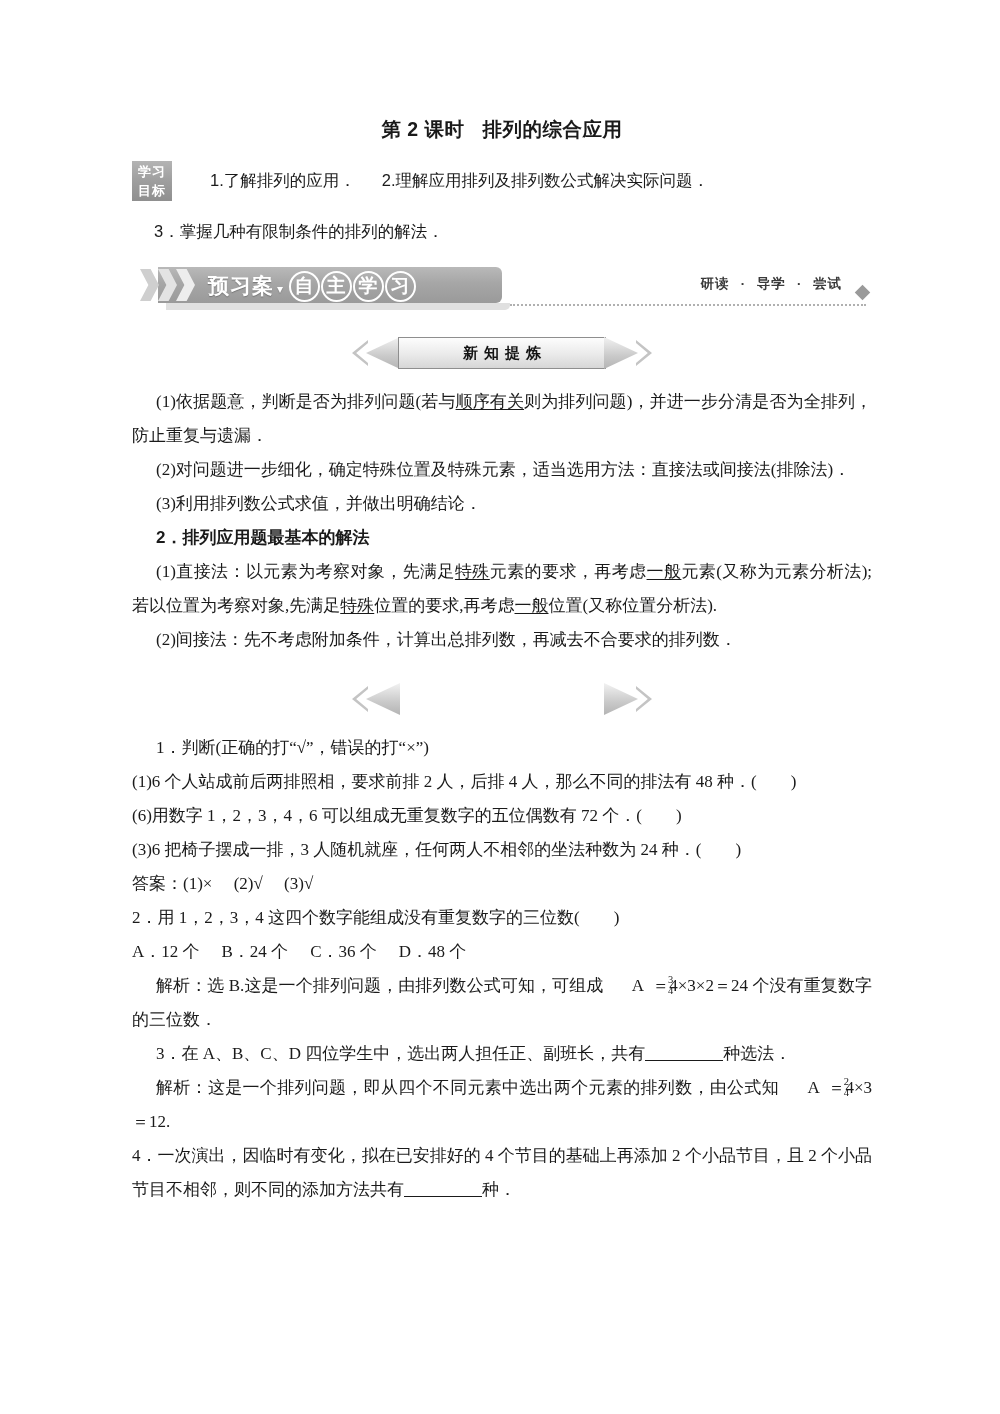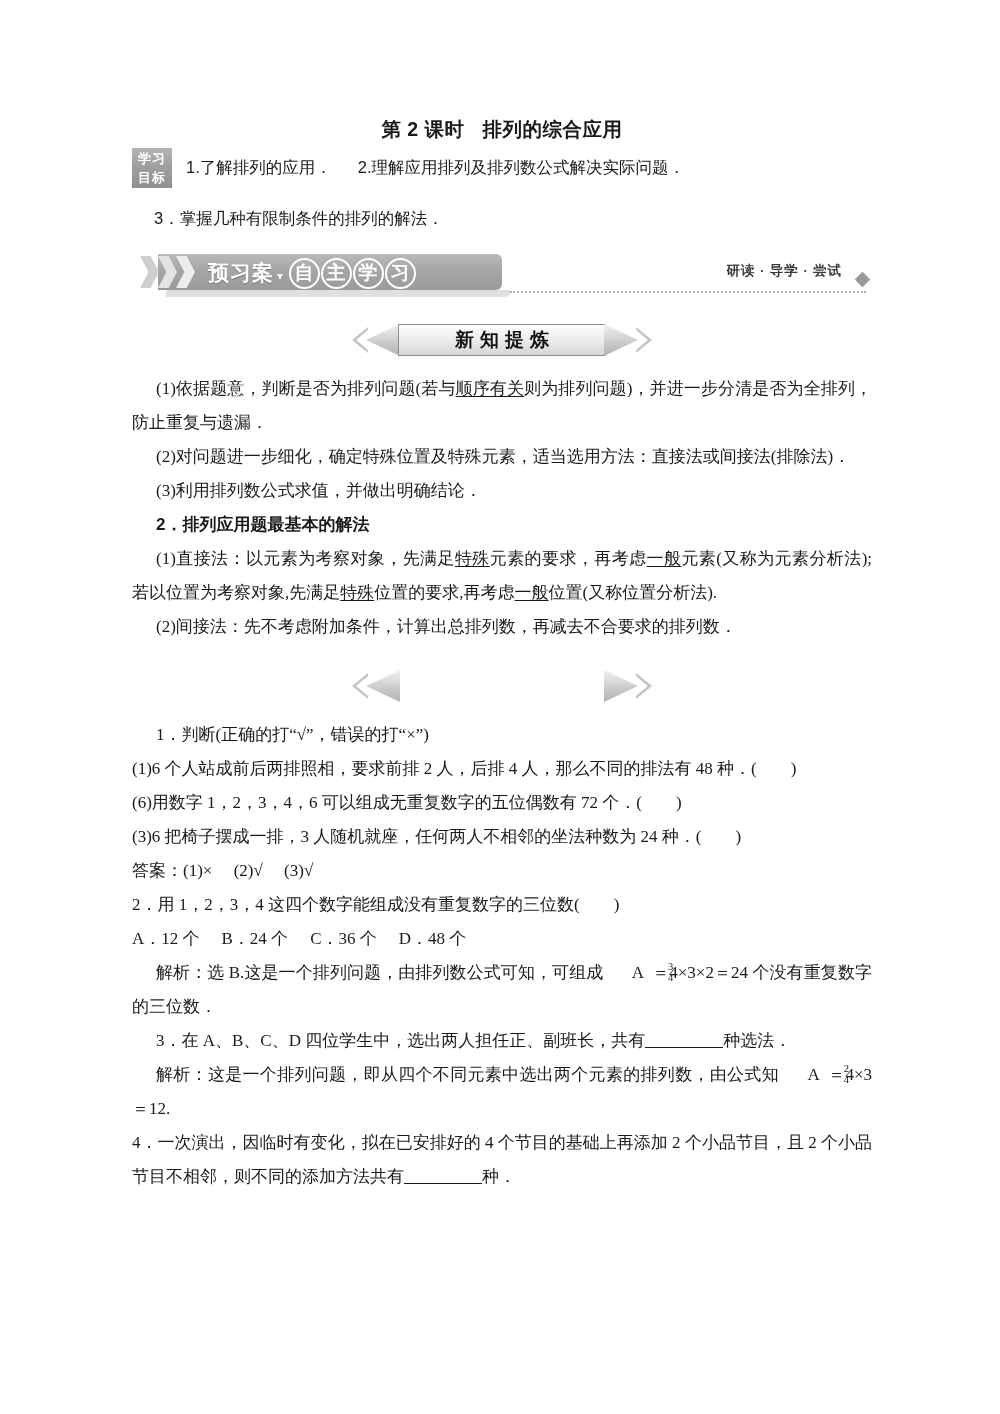--- a/index.html
+++ b/index.html
@@ -36,21 +36,22 @@
     letter-spacing: 0.5px;
     margin-top: 116px;
     font-family: "Liberation Sans", "DejaVu Sans", sans-serif;
   }
   .doc-title .gap { display: inline-block; width: 18px; }
 
   
   .objectives-row {
     display: flex;
     align-items: center;
-    margin-top: 5px;
+    margin-top: 18px;
+    gap: 24px;
   }
   .goal-badge {
     width: 40px;
     height: 40px;
     background: linear-gradient(180deg,#b4b4b4 0%, #9e9e9e 50%, #8f8f8f 100%);
     color: #ffffff;
     font-family: "Liberation Sans", "DejaVu Sans", sans-serif;
     font-size: 13px;
     line-height: 19px;
     text-align: center;
@@ -145,21 +146,21 @@
     position: absolute;
     left: 378px;
     right: 6px;
     top: 37px;
     border-top: 2px dotted #b0b0b0;
   }
   .banner-right {
     position: absolute;
     right: 30px;
     top: 8px;
-    font-family: Liberation Serif, serif;
+    font-family: Liberation Mono, monospace;
     font-size: 13.5px;
     color: #3a3a3a;
     letter-spacing: 1px;
     font-weight: bold;
   }
   .banner-diamond {
     position: absolute;
     right: 4px;
     top: 20px;
     width: 11px;
@@ -182,21 +183,21 @@
     width: 208px;
     height: 32px;
     background: linear-gradient(180deg,#fdfdfd 0%, #eaeaea 55%, #d6d6d6 100%);
     border: 1.5px solid #8e8e8e;
     box-sizing: border-box;
     display: flex;
     align-items: center;
     justify-content: center;
     font-family: "Liberation Sans", "DejaVu Sans", sans-serif;
     font-weight: bold;
-    font-size: 19px;
+    font-size: 15px;
     letter-spacing: 6px;
     text-indent: 6px;
     color: #141414;
   }
   .arrow-l, .arrow-r {
     position: absolute;
     top: 0;
     width: 34px;
     height: 32px;
     background: linear-gradient(180deg,#f2f2f2 0%, #c9c9c9 60%, #b4b4b4 100%);

